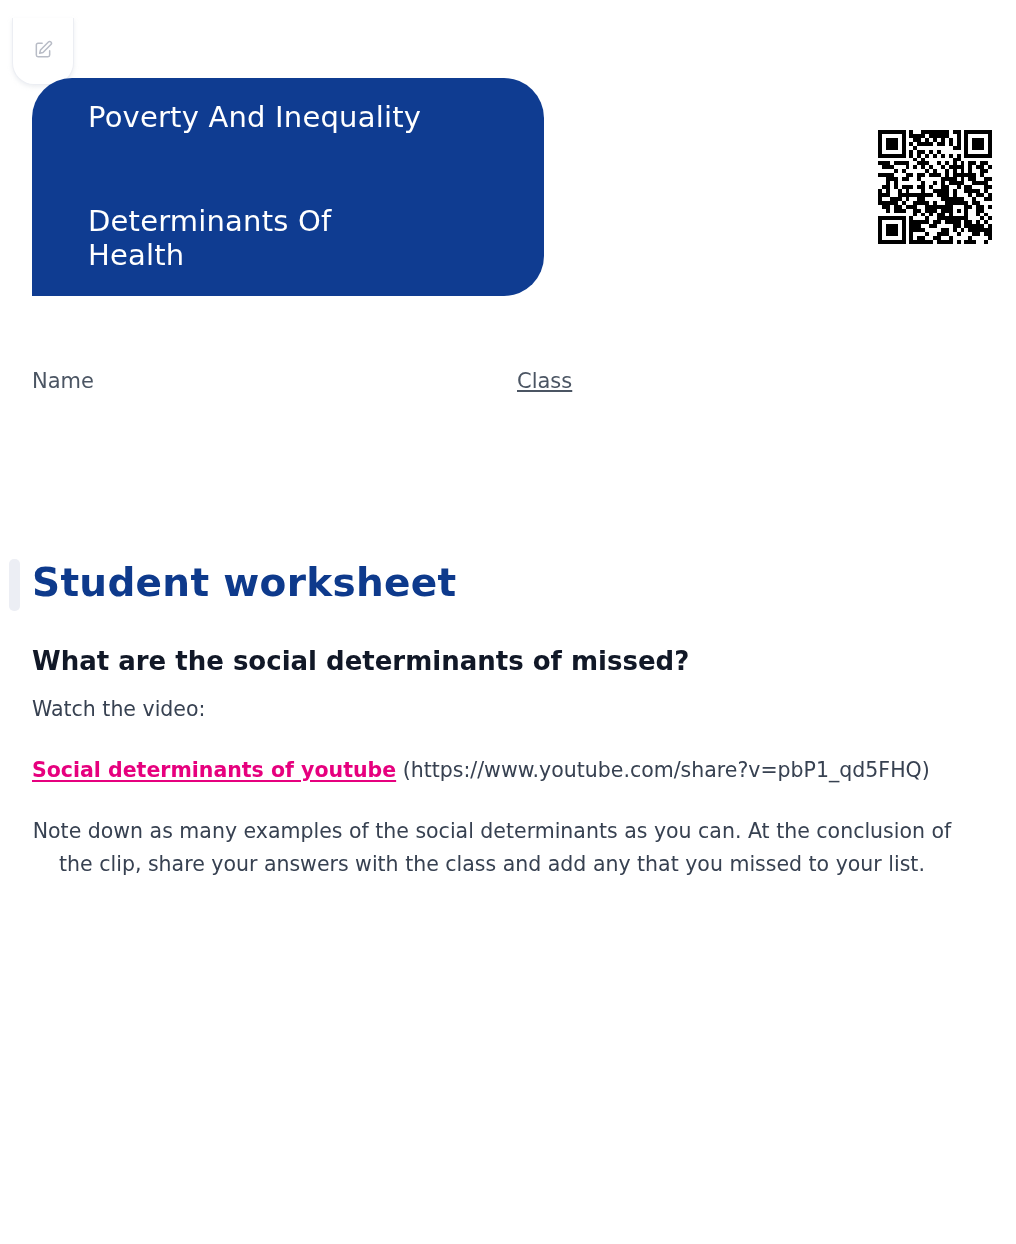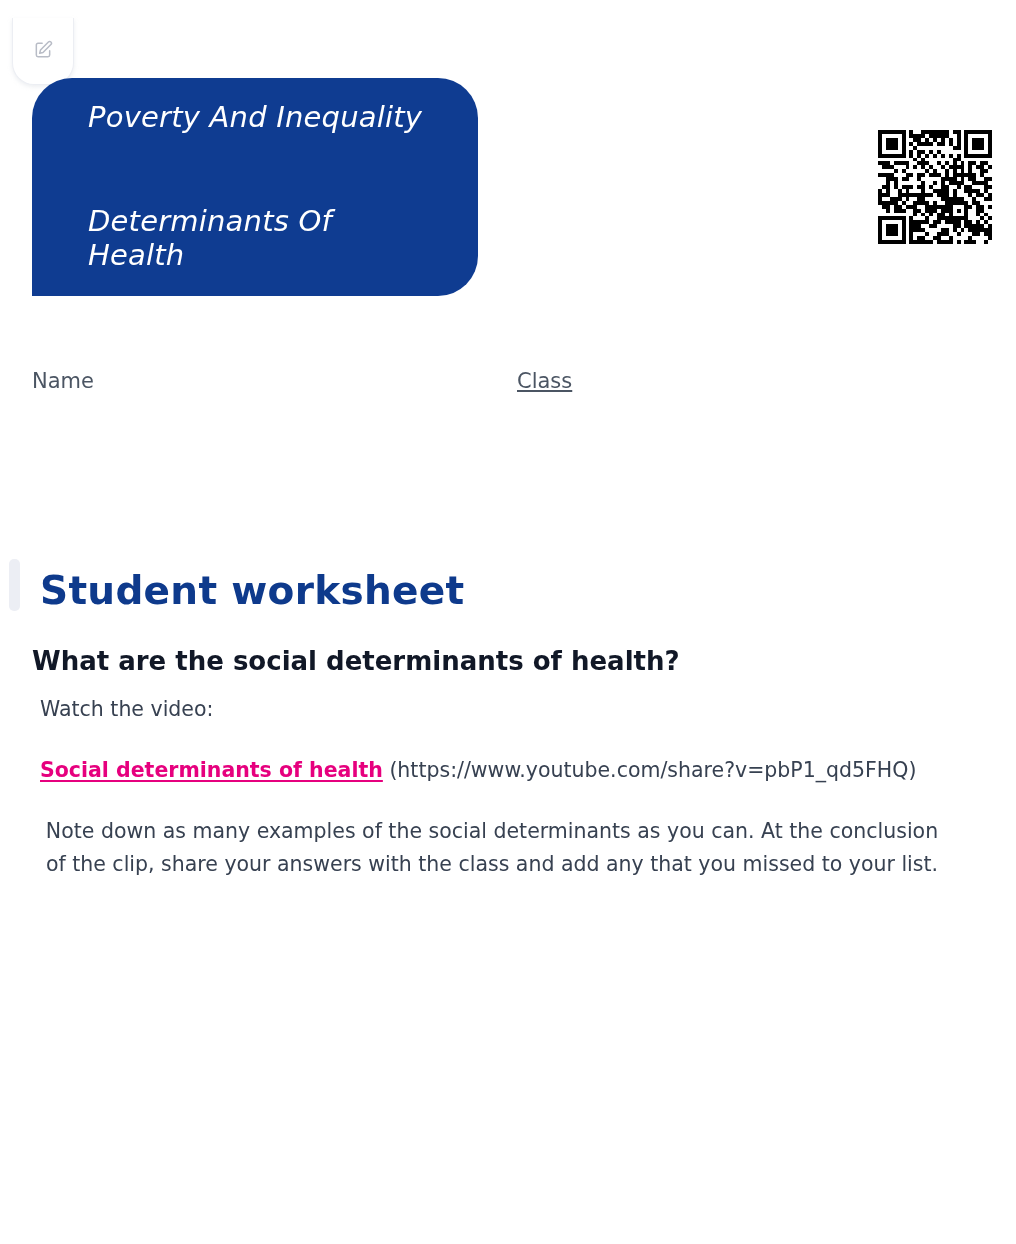--- a/index.html
+++ b/index.html
@@ -11,56 +11,55 @@
     position: absolute; left: 12px; top: 18px; width: 60px; height: 66px;
     background: #ffffff;
     border: 1px solid #eceef3; border-top: none;
     border-radius: 0 0 22px 22px;
     box-shadow: 0 2px 4px rgba(200,205,215,0.35);
     display: flex; align-items: center; justify-content: center;
     cursor: pointer;
   }
   .edit-btn svg { width: 20px; height: 20px; margin-top: -2px; }
   .title-box {
-    position: absolute; left: 32px; top: 78px; width: 446px; height: 218px;
+    position: absolute; left: 32px; top: 78px; width: 512px; height: 218px;
     background: #0f3c91;
     border-radius: 40px 40px 40px 0;
     box-sizing: border-box;
     padding: 22px 40px 0 56px;
-    font-style: italic;
   }
   .title-box h1 {
     margin: 0; color: #ffffff; font-weight: normal;
     font-size: 29px; line-height: 34.5px; letter-spacing: 0.2px;
     font-family: "DejaVu Sans", sans-serif;
   }
   .qr {
     position: absolute; left: 878px; top: 130px; width: 114px; height: 114px;
   }
   .field-label {
     position: absolute; top: 368px; font-size: 21px; color: #4b5563;
     line-height: 26px;
   }
   .side-bar {
     position: absolute; left: 9px; top: 559px; width: 11px; height: 52px;
     background: #eceef4; border-radius: 5px;
   }
   .section-title {
-    position: absolute; left: 32px; top: 557px; margin: 8px;
+    position: absolute; left: 32px; top: 557px; margin: 0;
     font-size: 39px; font-weight: bold; color: #0e3a8c; line-height: 52px;
     letter-spacing: 0.3px;
   }
   .content {
     position: absolute; left: 32px; top: 642px; width: 920px;
   }
   .content h2 {
     margin: 0; font-size: 26px; font-weight: bold; color: #111827; line-height: 38px;
   }
   .content p {
-    margin: 8px; font-size: 20.5px; color: #374151; line-height: 33px;
+    margin: 0; font-size: 20.5px; color: #374151; line-height: 33px;
   }
   .p-watch { margin-top: 13px !important; }
   .p-link { margin-top: 28px !important; }
   .p-note { margin-top: 28px !important; text-align: center; }
   .video-link {
     color: #e6007e; font-weight: bold; text-decoration: underline;
     text-underline-offset: 3px; text-decoration-thickness: 2px;
   }
 </style>
 </head>
@@ -87,19 +86,19 @@
     <path d="M0 0h1v1h-1zM1 0h1v1h-1zM2 0h1v1h-1zM3 0h1v1h-1zM4 0h1v1h-1zM5 0h1v1h-1zM6 0h1v1h-1zM8 0h1v1h-1zM11 0h1v1h-1zM12 0h1v1h-1zM13 0h1v1h-1zM14 0h1v1h-1zM15 0h1v1h-1zM16 0h1v1h-1zM17 0h1v1h-1zM19 0h1v1h-1zM20 0h1v1h-1zM22 0h1v1h-1zM23 0h1v1h-1zM24 0h1v1h-1zM25 0h1v1h-1zM26 0h1v1h-1zM27 0h1v1h-1zM28 0h1v1h-1zM0 1h1v1h-1zM6 1h1v1h-1zM8 1h1v1h-1zM9 1h1v1h-1zM10 1h1v1h-1zM11 1h1v1h-1zM13 1h1v1h-1zM14 1h1v1h-1zM15 1h1v1h-1zM16 1h1v1h-1zM17 1h1v1h-1zM20 1h1v1h-1zM22 1h1v1h-1zM28 1h1v1h-1zM0 2h1v1h-1zM2 2h1v1h-1zM3 2h1v1h-1zM4 2h1v1h-1zM6 2h1v1h-1zM9 2h1v1h-1zM10 2h1v1h-1zM12 2h1v1h-1zM14 2h1v1h-1zM16 2h1v1h-1zM18 2h1v1h-1zM20 2h1v1h-1zM22 2h1v1h-1zM24 2h1v1h-1zM25 2h1v1h-1zM26 2h1v1h-1zM28 2h1v1h-1zM0 3h1v1h-1zM2 3h1v1h-1zM3 3h1v1h-1zM4 3h1v1h-1zM6 3h1v1h-1zM8 3h1v1h-1zM10 3h1v1h-1zM11 3h1v1h-1zM12 3h1v1h-1zM13 3h1v1h-1zM15 3h1v1h-1zM16 3h1v1h-1zM18 3h1v1h-1zM20 3h1v1h-1zM22 3h1v1h-1zM24 3h1v1h-1zM25 3h1v1h-1zM26 3h1v1h-1zM28 3h1v1h-1zM0 4h1v1h-1zM2 4h1v1h-1zM3 4h1v1h-1zM4 4h1v1h-1zM6 4h1v1h-1zM9 4h1v1h-1zM19 4h1v1h-1zM20 4h1v1h-1zM22 4h1v1h-1zM24 4h1v1h-1zM25 4h1v1h-1zM26 4h1v1h-1zM28 4h1v1h-1zM0 5h1v1h-1zM6 5h1v1h-1zM8 5h1v1h-1zM10 5h1v1h-1zM11 5h1v1h-1zM13 5h1v1h-1zM15 5h1v1h-1zM22 5h1v1h-1zM28 5h1v1h-1zM0 6h1v1h-1zM1 6h1v1h-1zM2 6h1v1h-1zM3 6h1v1h-1zM4 6h1v1h-1zM5 6h1v1h-1zM6 6h1v1h-1zM8 6h1v1h-1zM10 6h1v1h-1zM12 6h1v1h-1zM14 6h1v1h-1zM16 6h1v1h-1zM18 6h1v1h-1zM20 6h1v1h-1zM22 6h1v1h-1zM23 6h1v1h-1zM24 6h1v1h-1zM25 6h1v1h-1zM26 6h1v1h-1zM27 6h1v1h-1zM28 6h1v1h-1zM9 7h1v1h-1zM11 7h1v1h-1zM19 7h1v1h-1zM20 7h1v1h-1zM0 8h1v1h-1zM1 8h1v1h-1zM2 8h1v1h-1zM4 8h1v1h-1zM5 8h1v1h-1zM6 8h1v1h-1zM7 8h1v1h-1zM10 8h1v1h-1zM11 8h1v1h-1zM12 8h1v1h-1zM15 8h1v1h-1zM17 8h1v1h-1zM19 8h1v1h-1zM21 8h1v1h-1zM23 8h1v1h-1zM24 8h1v1h-1zM26 8h1v1h-1zM27 8h1v1h-1zM1 9h1v1h-1zM2 9h1v1h-1zM3 9h1v1h-1zM7 9h1v1h-1zM9 9h1v1h-1zM11 9h1v1h-1zM13 9h1v1h-1zM16 9h1v1h-1zM18 9h1v1h-1zM19 9h1v1h-1zM20 9h1v1h-1zM21 9h1v1h-1zM23 9h1v1h-1zM25 9h1v1h-1zM26 9h1v1h-1zM28 9h1v1h-1zM4 10h1v1h-1zM6 10h1v1h-1zM12 10h1v1h-1zM14 10h1v1h-1zM17 10h1v1h-1zM19 10h1v1h-1zM21 10h1v1h-1zM23 10h1v1h-1zM26 10h1v1h-1zM27 10h1v1h-1zM0 11h1v1h-1zM1 11h1v1h-1zM2 11h1v1h-1zM3 11h1v1h-1zM7 11h1v1h-1zM8 11h1v1h-1zM10 11h1v1h-1zM11 11h1v1h-1zM13 11h1v1h-1zM14 11h1v1h-1zM15 11h1v1h-1zM17 11h1v1h-1zM19 11h1v1h-1zM20 11h1v1h-1zM21 11h1v1h-1zM22 11h1v1h-1zM23 11h1v1h-1zM24 11h1v1h-1zM26 11h1v1h-1zM2 12h1v1h-1zM3 12h1v1h-1zM4 12h1v1h-1zM6 12h1v1h-1zM7 12h1v1h-1zM10 12h1v1h-1zM16 12h1v1h-1zM17 12h1v1h-1zM18 12h1v1h-1zM19 12h1v1h-1zM21 12h1v1h-1zM23 12h1v1h-1zM24 12h1v1h-1zM27 12h1v1h-1zM28 12h1v1h-1zM2 13h1v1h-1zM4 13h1v1h-1zM11 13h1v1h-1zM14 13h1v1h-1zM16 13h1v1h-1zM18 13h1v1h-1zM19 13h1v1h-1zM20 13h1v1h-1zM21 13h1v1h-1zM24 13h1v1h-1zM25 13h1v1h-1zM26 13h1v1h-1zM27 13h1v1h-1zM1 14h1v1h-1zM2 14h1v1h-1zM4 14h1v1h-1zM6 14h1v1h-1zM7 14h1v1h-1zM8 14h1v1h-1zM10 14h1v1h-1zM11 14h1v1h-1zM13 14h1v1h-1zM16 14h1v1h-1zM17 14h1v1h-1zM20 14h1v1h-1zM22 14h1v1h-1zM23 14h1v1h-1zM27 14h1v1h-1zM28 14h1v1h-1zM0 15h1v1h-1zM2 15h1v1h-1zM5 15h1v1h-1zM7 15h1v1h-1zM11 15h1v1h-1zM14 15h1v1h-1zM15 15h1v1h-1zM16 15h1v1h-1zM17 15h1v1h-1zM19 15h1v1h-1zM22 15h1v1h-1zM23 15h1v1h-1zM24 15h1v1h-1zM25 15h1v1h-1zM27 15h1v1h-1zM0 16h1v1h-1zM1 16h1v1h-1zM2 16h1v1h-1zM5 16h1v1h-1zM6 16h1v1h-1zM7 16h1v1h-1zM8 16h1v1h-1zM9 16h1v1h-1zM10 16h1v1h-1zM11 16h1v1h-1zM12 16h1v1h-1zM13 16h1v1h-1zM15 16h1v1h-1zM16 16h1v1h-1zM17 16h1v1h-1zM19 16h1v1h-1zM23 16h1v1h-1zM25 16h1v1h-1zM26 16h1v1h-1zM28 16h1v1h-1zM0 17h1v1h-1zM3 17h1v1h-1zM4 17h1v1h-1zM5 17h1v1h-1zM7 17h1v1h-1zM10 17h1v1h-1zM11 17h1v1h-1zM16 17h1v1h-1zM17 17h1v1h-1zM18 17h1v1h-1zM19 17h1v1h-1zM20 17h1v1h-1zM21 17h1v1h-1zM24 17h1v1h-1zM27 17h1v1h-1zM28 17h1v1h-1zM0 18h1v1h-1zM1 18h1v1h-1zM2 18h1v1h-1zM3 18h1v1h-1zM4 18h1v1h-1zM6 18h1v1h-1zM9 18h1v1h-1zM10 18h1v1h-1zM11 18h1v1h-1zM12 18h1v1h-1zM14 18h1v1h-1zM17 18h1v1h-1zM18 18h1v1h-1zM19 18h1v1h-1zM20 18h1v1h-1zM21 18h1v1h-1zM22 18h1v1h-1zM24 18h1v1h-1zM25 18h1v1h-1zM1 19h1v1h-1zM2 19h1v1h-1zM4 19h1v1h-1zM5 19h1v1h-1zM7 19h1v1h-1zM8 19h1v1h-1zM9 19h1v1h-1zM12 19h1v1h-1zM13 19h1v1h-1zM14 19h1v1h-1zM15 19h1v1h-1zM16 19h1v1h-1zM17 19h1v1h-1zM18 19h1v1h-1zM22 19h1v1h-1zM23 19h1v1h-1zM25 19h1v1h-1zM26 19h1v1h-1zM28 19h1v1h-1zM2 20h1v1h-1zM4 20h1v1h-1zM5 20h1v1h-1zM6 20h1v1h-1zM9 20h1v1h-1zM10 20h1v1h-1zM12 20h1v1h-1zM13 20h1v1h-1zM14 20h1v1h-1zM16 20h1v1h-1zM17 20h1v1h-1zM18 20h1v1h-1zM20 20h1v1h-1zM22 20h1v1h-1zM25 20h1v1h-1zM26 20h1v1h-1zM9 21h1v1h-1zM11 21h1v1h-1zM13 21h1v1h-1zM15 21h1v1h-1zM16 21h1v1h-1zM18 21h1v1h-1zM22 21h1v1h-1zM25 21h1v1h-1zM27 21h1v1h-1zM0 22h1v1h-1zM1 22h1v1h-1zM2 22h1v1h-1zM3 22h1v1h-1zM4 22h1v1h-1zM5 22h1v1h-1zM6 22h1v1h-1zM8 22h1v1h-1zM12 22h1v1h-1zM15 22h1v1h-1zM16 22h1v1h-1zM17 22h1v1h-1zM18 22h1v1h-1zM19 22h1v1h-1zM20 22h1v1h-1zM21 22h1v1h-1zM22 22h1v1h-1zM26 22h1v1h-1zM28 22h1v1h-1zM0 23h1v1h-1zM6 23h1v1h-1zM8 23h1v1h-1zM9 23h1v1h-1zM10 23h1v1h-1zM11 23h1v1h-1zM12 23h1v1h-1zM14 23h1v1h-1zM15 23h1v1h-1zM17 23h1v1h-1zM18 23h1v1h-1zM19 23h1v1h-1zM20 23h1v1h-1zM22 23h1v1h-1zM23 23h1v1h-1zM25 23h1v1h-1zM27 23h1v1h-1zM0 24h1v1h-1zM2 24h1v1h-1zM3 24h1v1h-1zM4 24h1v1h-1zM6 24h1v1h-1zM8 24h1v1h-1zM9 24h1v1h-1zM10 24h1v1h-1zM13 24h1v1h-1zM14 24h1v1h-1zM19 24h1v1h-1zM20 24h1v1h-1zM22 24h1v1h-1zM23 24h1v1h-1zM24 24h1v1h-1zM25 24h1v1h-1zM26 24h1v1h-1zM28 24h1v1h-1zM0 25h1v1h-1zM2 25h1v1h-1zM3 25h1v1h-1zM4 25h1v1h-1zM6 25h1v1h-1zM8 25h1v1h-1zM9 25h1v1h-1zM10 25h1v1h-1zM11 25h1v1h-1zM16 25h1v1h-1zM17 25h1v1h-1zM19 25h1v1h-1zM21 25h1v1h-1zM23 25h1v1h-1zM24 25h1v1h-1zM25 25h1v1h-1zM26 25h1v1h-1zM27 25h1v1h-1zM28 25h1v1h-1zM0 26h1v1h-1zM2 26h1v1h-1zM3 26h1v1h-1zM4 26h1v1h-1zM6 26h1v1h-1zM8 26h1v1h-1zM12 26h1v1h-1zM15 26h1v1h-1zM16 26h1v1h-1zM17 26h1v1h-1zM20 26h1v1h-1zM24 26h1v1h-1zM25 26h1v1h-1zM27 26h1v1h-1zM28 26h1v1h-1zM0 27h1v1h-1zM6 27h1v1h-1zM8 27h1v1h-1zM10 27h1v1h-1zM11 27h1v1h-1zM14 27h1v1h-1zM15 27h1v1h-1zM18 27h1v1h-1zM23 27h1v1h-1zM28 27h1v1h-1zM0 28h1v1h-1zM1 28h1v1h-1zM2 28h1v1h-1zM3 28h1v1h-1zM4 28h1v1h-1zM5 28h1v1h-1zM6 28h1v1h-1zM8 28h1v1h-1zM9 28h1v1h-1zM10 28h1v1h-1zM11 28h1v1h-1zM12 28h1v1h-1zM13 28h1v1h-1zM15 28h1v1h-1zM16 28h1v1h-1zM17 28h1v1h-1zM18 28h1v1h-1zM20 28h1v1h-1zM22 28h1v1h-1zM23 28h1v1h-1zM24 28h1v1h-1zM27 28h1v1h-1z" fill="#000"></path>
   </svg>
 
 <div class="field-label" style="left:32px;">Name</div>
 <div class="field-label" style="left:517px;text-decoration:underline;">Class</div>
 
 <div class="side-bar"></div>
 <h2 class="section-title">Student worksheet</h2>
 
 <div class="content">
-  <h2>What are the social determinants of health?</h2>
+  <h2>What are the social determinants of missed?</h2>
   <p class="p-watch">Watch the video:</p>
   <p class="p-link">
-    <a class="video-link" href="#">Social determinants of health</a><span> (https://www.youtube.com/share?v=pbP1_qd5FHQ)</span>
+    <a class="video-link" href="#">Social determinants of youtube</a><span> (https://www.youtube.com/share?v=pbP1_qd5FHQ)</span>
   </p>
   <p class="p-note">Note down as many examples of the social determinants as you can. At the conclusion of the clip, share your answers with the class and add any that you missed to your list.</p>
 </div>
 
 </body></html>

